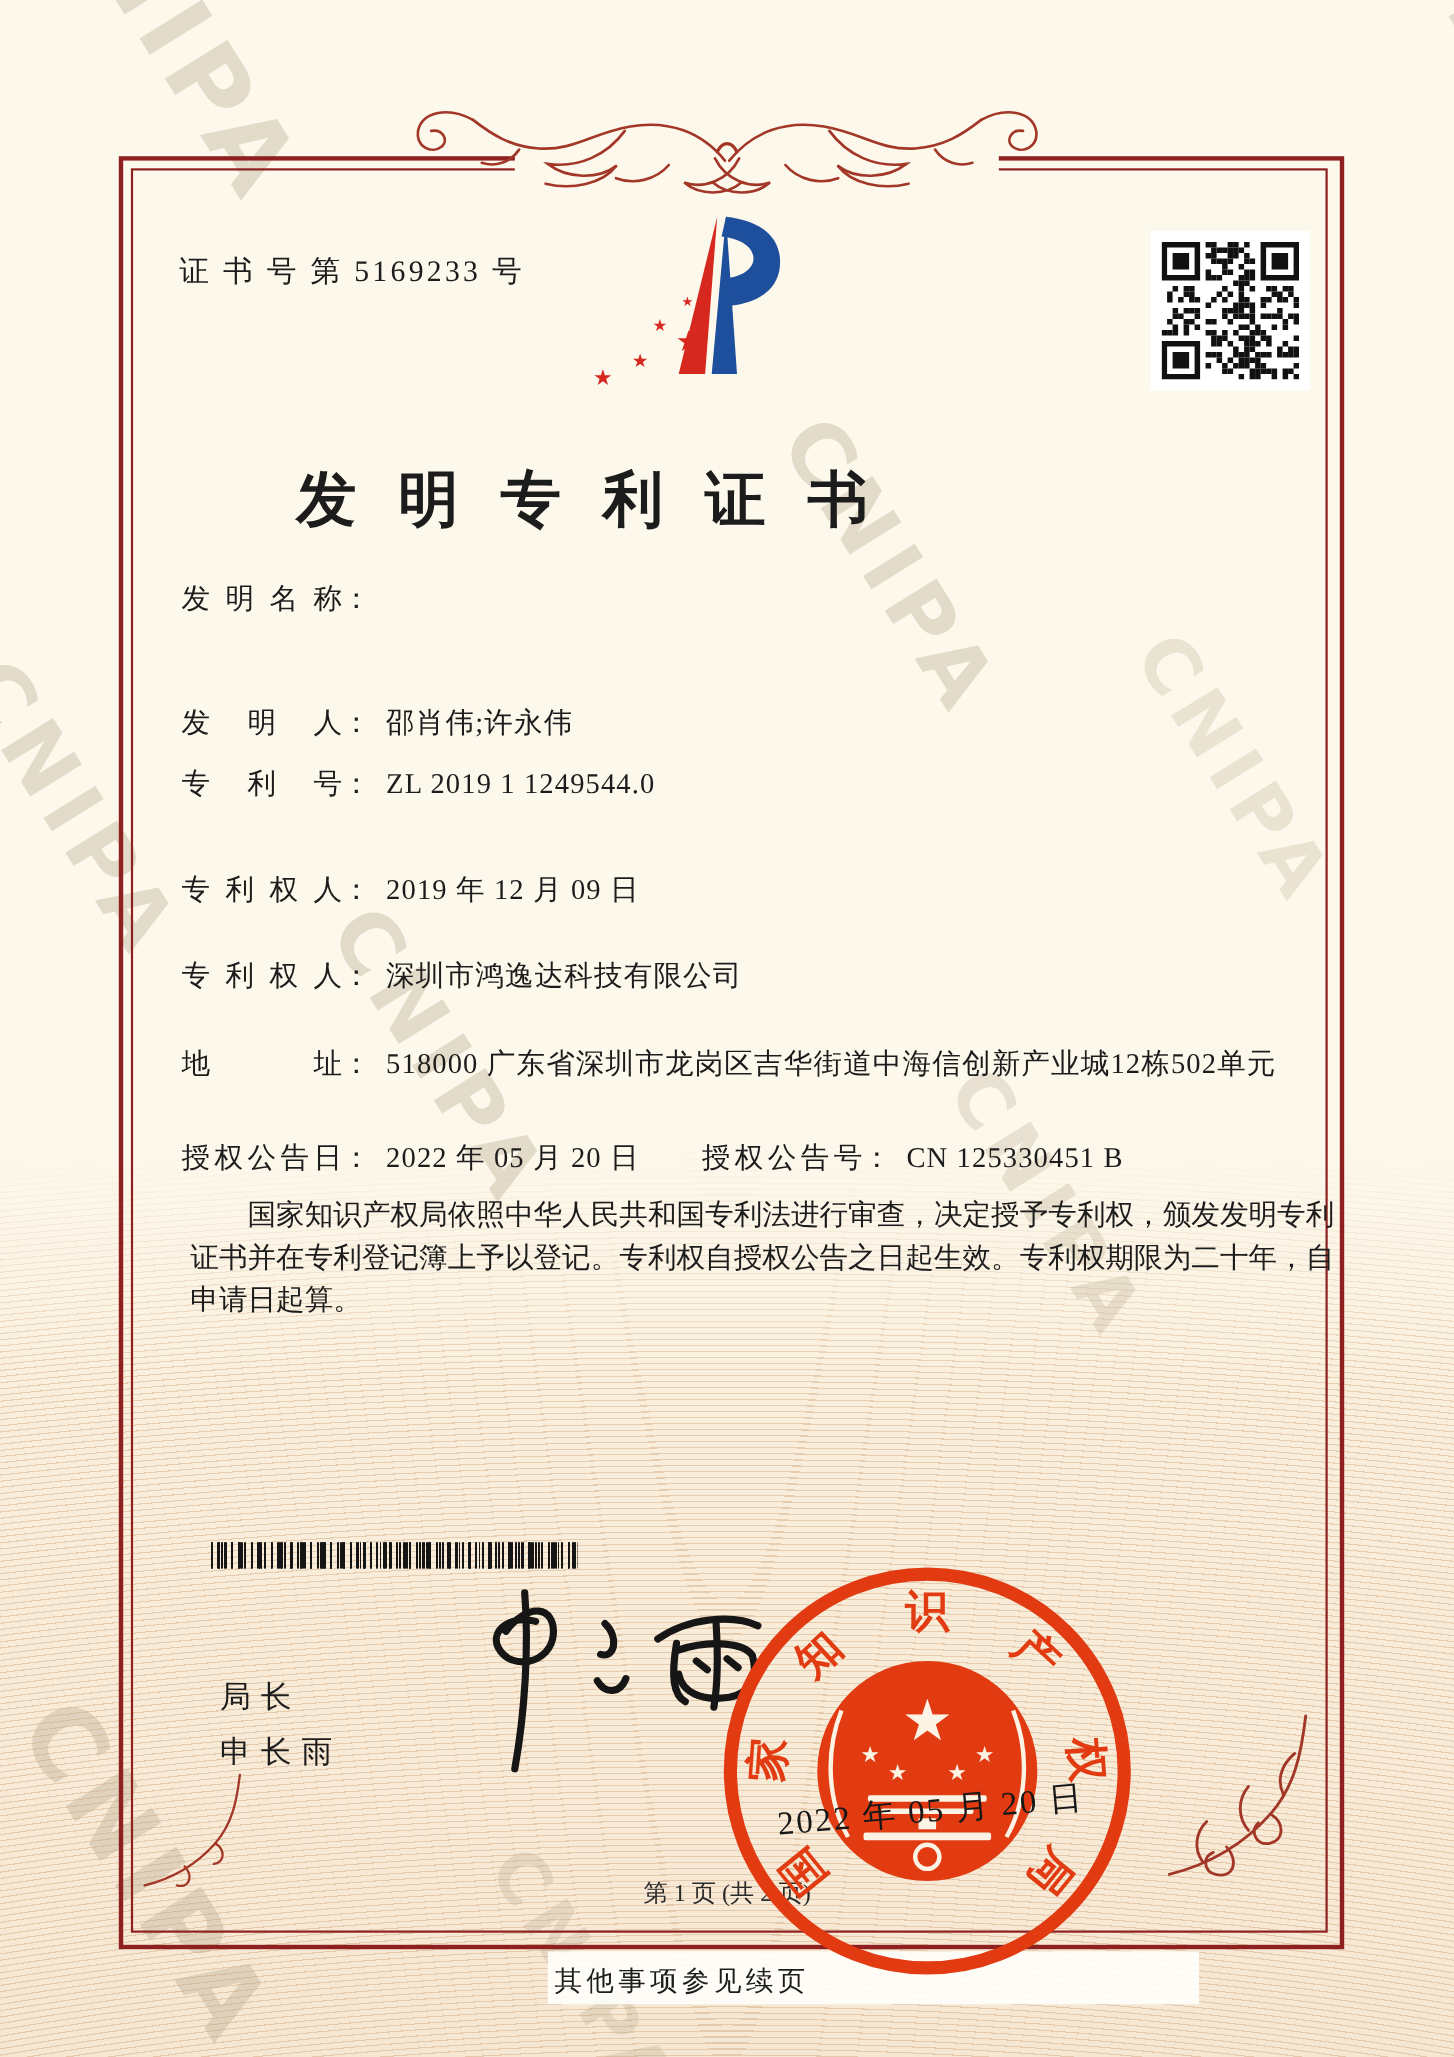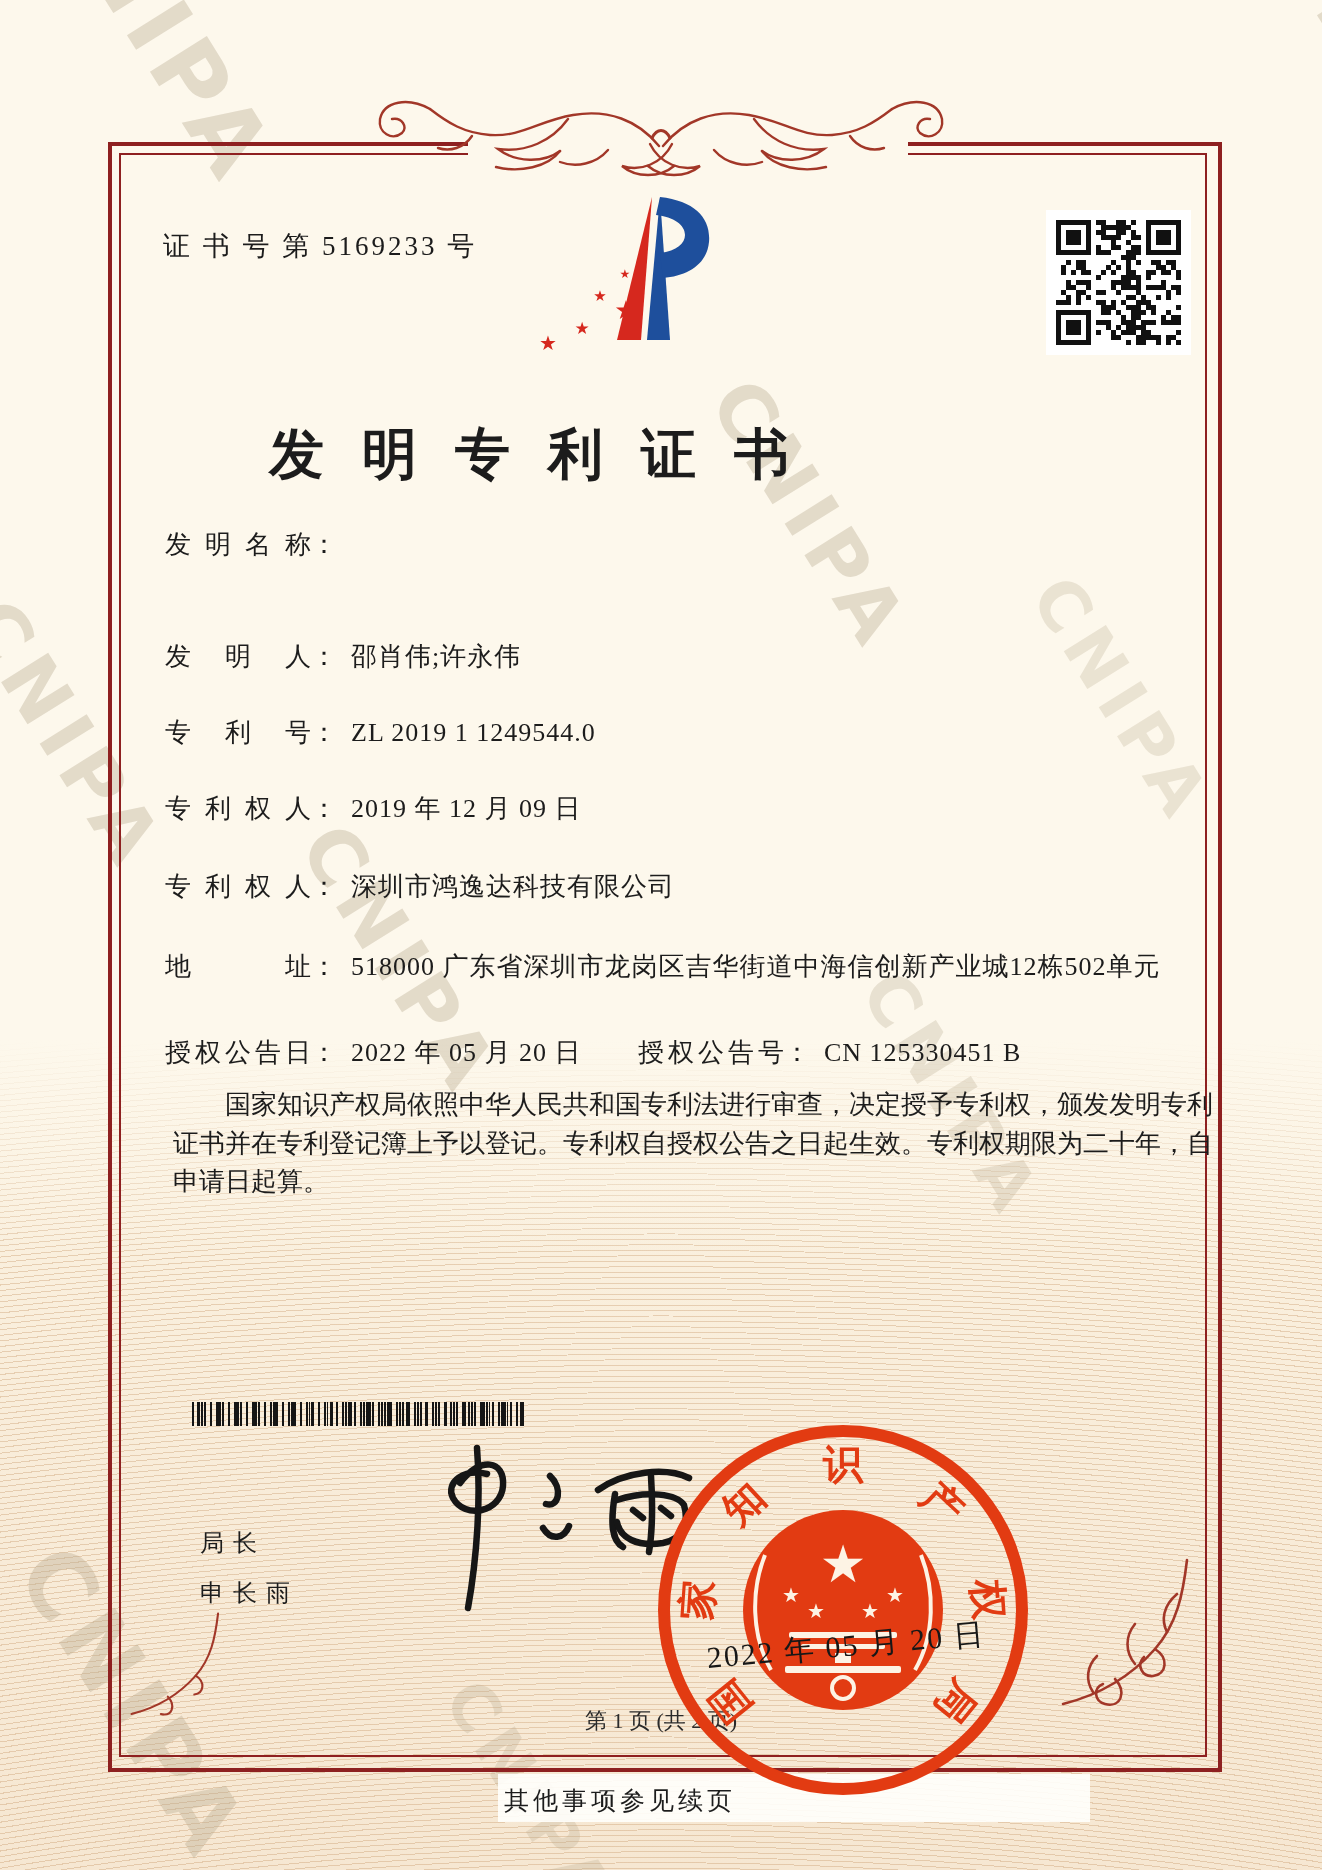--- a/index.html
+++ b/index.html
@@ -40,21 +40,21 @@
   .bodytext{left:150px;top:1086px;width:1040px;z-index:6;font-size:26px;line-height:38.5px;
             text-align:justify;margin-left:23px;}
   .bodytext p{margin:0;text-indent:2em;}
   
   .barcode{left:192px;top:1402px;width:333px;height:24px;z-index:6;
     background-image:
       repeating-linear-gradient(90deg,#151515 0 2px,transparent 2px 6px),
       repeating-linear-gradient(90deg,#151515 0 1.5px,transparent 1.5px 9px),
       repeating-linear-gradient(90deg,transparent 0 5px,#151515 5px 8px,transparent 8px 19px);}
   
-  .director{left:200px;top:1518px;z-index:6;font-size:24px;letter-spacing:9px;line-height:50px;
+  .director{left:200px;top:1518px;z-index:6;font-size:28px;letter-spacing:9px;line-height:50px;
             font-family:"Liberation Sans","DejaVu Sans",sans-serif;}
   .sig{left:365px;top:1438px;z-index:7;}
   
   .seal{left:648px;top:1415px;z-index:8;}
   
   .pagenum{left:0;top:1706px;width:1322px;text-align:center;font-size:22px;z-index:6;color:#2a2a2a;}
   .footband{left:498px;top:1774px;width:592px;height:48px;background:rgba(255,255,252,.9);z-index:5;}
   .footnote{left:0;top:1784px;width:1240px;text-align:center;font-size:25px;z-index:6;letter-spacing:4px;}
 </style>
 </head>
@@ -333,21 +333,21 @@
 
 <div class="abs frow" style="top:524px">
   <span class="flbl">发明名称</span>
     <span class="fcolon">：</span>
 </div>
 <div class="abs frow" style="top:636px">
   <span class="flbl">发明人</span>
     <span class="fcolon">：</span>
   <span class="fval">邵肖伟;许永伟</span>
 </div>
-<div class="abs frow" style="top:712px">
+<div class="abs frow" style="top:692px">
   <span class="flbl">专利号</span>
     <span class="fcolon">：</span>
   <span class="fval">ZL 2019 1 1249544.0</span>
 </div>
 <div class="abs frow" style="top:788px">
   <span class="flbl">专利权人</span>
     <span class="fcolon">：</span>
   <span class="fval">2019 年 12 月 09 日</span>
 </div>
 <div class="abs frow" style="top:866px">

